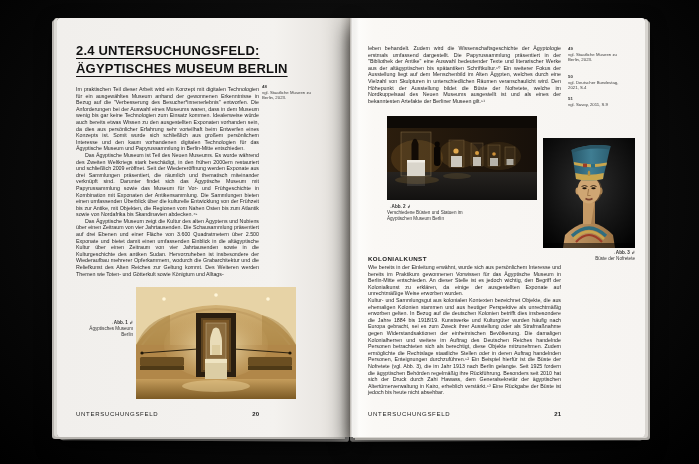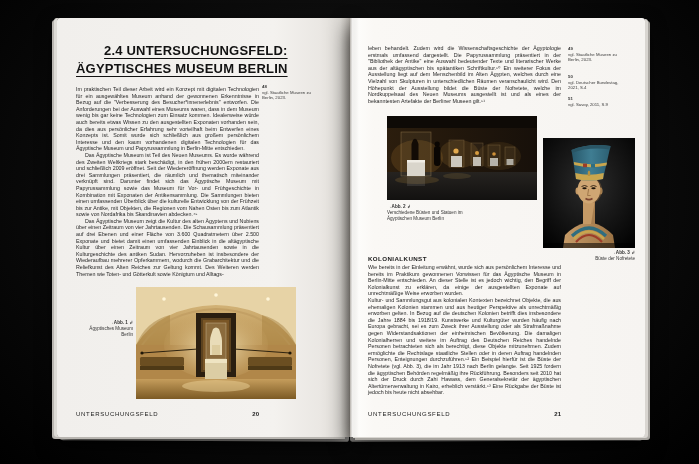--- a/index.html
+++ b/index.html
@@ -14,21 +14,21 @@
   .page-right{left:350px;width:295px;
     background:linear-gradient(to right,#d7d4cf 0%,#fdfcfa 3%,#faf8f5 8%,#f6f4f1 100%);
     border-radius:0 3px 3px 0;
     box-shadow:3px 1px 0 #d9d6d1,5px 3px 0 #a8a5a0,0 9px 20px rgba(0,0,0,.85);}
   .edge-bottom{position:absolute;height:5px;background:linear-gradient(to bottom,#f3f1ed,#c9c6c1);z-index:0;}
   .ebl{left:58px;top:436px;width:291px;border-radius:0 0 4px 7px;transform:rotate(.35deg);}
   .ebr{left:350px;top:436px;width:295px;border-radius:0 0 7px 3px;transform:rotate(-.25deg);}
   .spine{position:absolute;left:340px;top:18px;width:20px;height:419px;pointer-events:none;
     background:linear-gradient(to right,rgba(0,0,0,0) 0%,rgba(60,50,40,.14) 42%,rgba(60,50,40,.22) 50%,rgba(255,255,255,.55) 62%,rgba(255,255,255,0) 100%);}
   .chapter{position:absolute;left:19px;top:24px;margin:0;font-size:13px;line-height:17.5px;
-    font-weight:bold;color:#121212;letter-spacing:.2px;text-align:right;}
+    font-weight:bold;color:#121212;letter-spacing:.2px;}
   .chapter span{display:block;text-decoration:underline;text-decoration-thickness:1.2px;text-underline-offset:2.5px;}
   .bodycol{position:absolute;font-size:5.3px;line-height:6.6px;text-align:justify;color:#262626;}
   .bodycol p{margin:0;}
   .bodycol p.ind{text-indent:9px;}
   .b-left{left:19px;top:68px;width:183px;}
   .b-right{left:18px;top:27px;width:193px;}
   .b-sec{left:18px;top:246px;width:193px;}
   .sechead{position:absolute;left:18px;top:237px;margin:0;font-size:6.2px;font-weight:bold;letter-spacing:.4px;color:#1a1a1a;}
   .mnote{position:absolute;font-size:4.3px;line-height:5.5px;color:#3a3a3a;width:60px;}
   .mnote .num{font-weight:bold;display:block;}

